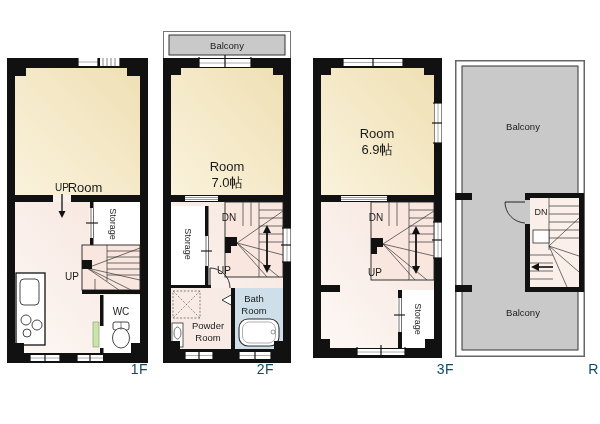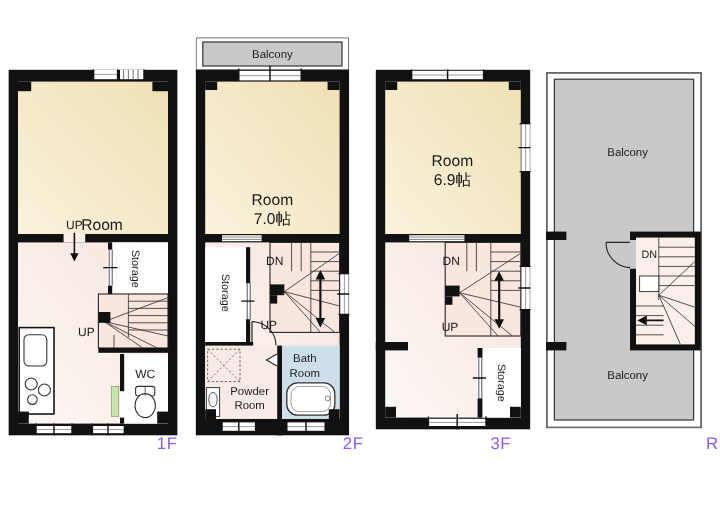--- a/index.html
+++ b/index.html
@@ -1,20 +1,20 @@
 <!DOCTYPE html>
 <html><head>
 <meta charset="utf-8">
 <style>
   html,body{margin:0;padding:0;background:#ffffff;}
   .canvas{position:relative;width:600px;height:424px;background:#ffffff;overflow:hidden;
           font-family:"Liberation Sans",sans-serif;}
   .plan{position:absolute;}
   .flabel{position:absolute;top:361px;width:42px;text-align:right;
-          font-size:14px;color:#8b5cf6;letter-spacing:0.5px;}
+          font-size:14px;color:#0c4a6e;letter-spacing:0.5px;}
   text{font-family:"Liberation Sans",sans-serif;fill:#1a1a1a;}
   .rm{font-size:13px;}
   .sm{font-size:10px;}
   .tiny{font-size:9px;}
   .bal{font-size:9.5px;}
 </style>
 </head>
 <body>
 
 <div class="canvas">
@@ -238,21 +238,21 @@
       <line x1="50" y1="319" x2="50" y2="330" stroke="#111" stroke-width="1.2"></line>
       <rect x="76" y="321" width="32" height="7" fill="#fff"></rect>
       <line x1="76" y1="324.5" x2="108" y2="324.5" stroke="#999" stroke-width="0.8"></line>
       <line x1="76" y1="319" x2="76" y2="330" stroke="#111" stroke-width="1.2"></line>
       <line x1="92" y1="319" x2="92" y2="330" stroke="#111" stroke-width="1.2"></line>
       <line x1="108" y1="319" x2="108" y2="330" stroke="#111" stroke-width="1.2"></line>
     </g>
     <rect x="8" y="310" width="9" height="9" fill="#111"></rect>
     <rect x="111" y="310" width="9" height="9" fill="#111"></rect>
   </svg>
-  <div class="flabel" style="left:261px">2F</div>
+  <div class="flabel" style="left:232px">2F</div>
 
   <svg class="plan" style="left:313px;top:58px" width="129" height="300" viewBox="0 0 129 300">
     <defs>
       <linearGradient id="r3" x1="1" y1="0" x2="0" y2="1">
         <stop offset="0" stop-color="#EFE0B4"></stop>
           <stop offset="1" stop-color="#FAF2DC"></stop>
       </linearGradient>
       <linearGradient id="h3" x1="1" y1="0" x2="0" y2="1">
         <stop offset="0" stop-color="#F6E4DC"></stop>
           <stop offset="1" stop-color="#FDF8F5"></stop>
@@ -329,21 +329,21 @@
     <g>
       <rect x="44" y="291" width="48" height="6" fill="#fff"></rect>
       <line x1="44" y1="294" x2="92" y2="294" stroke="#999" stroke-width="0.8"></line>
       <line x1="44" y1="289" x2="44" y2="299" stroke="#111" stroke-width="1.2"></line>
       <line x1="92" y1="289" x2="92" y2="299" stroke="#111" stroke-width="1.2"></line>
       <line x1="68" y1="287" x2="68" y2="301" stroke="#111" stroke-width="1.2"></line>
     </g>
     <rect x="8" y="281" width="9" height="9" fill="#111"></rect>
     <rect x="112" y="281" width="9" height="9" fill="#111"></rect>
   </svg>
-  <div class="flabel" style="left:384px">3F</div>
+  <div class="flabel" style="left:412px">3F</div>
 
   <svg class="plan" style="left:455px;top:60px" width="130" height="297" viewBox="0 0 130 297">
     <rect x="0.75" y="0.75" width="128.5" height="295.5" fill="#fff" stroke="#666" stroke-width="1.5"></rect>
     <rect x="7" y="6" width="116" height="284" fill="#C9C9C9" stroke="#333" stroke-width="1"></rect>
     <text class="bal" x="68" y="70" text-anchor="middle">Balcony</text>
     <text class="bal" x="68" y="256" text-anchor="middle">Balcony</text>
 
     <rect x="70" y="133" width="59" height="99" fill="#111"></rect>
     <rect x="75" y="138" width="49" height="89" fill="#FBEFEA"></rect>
     <g>

